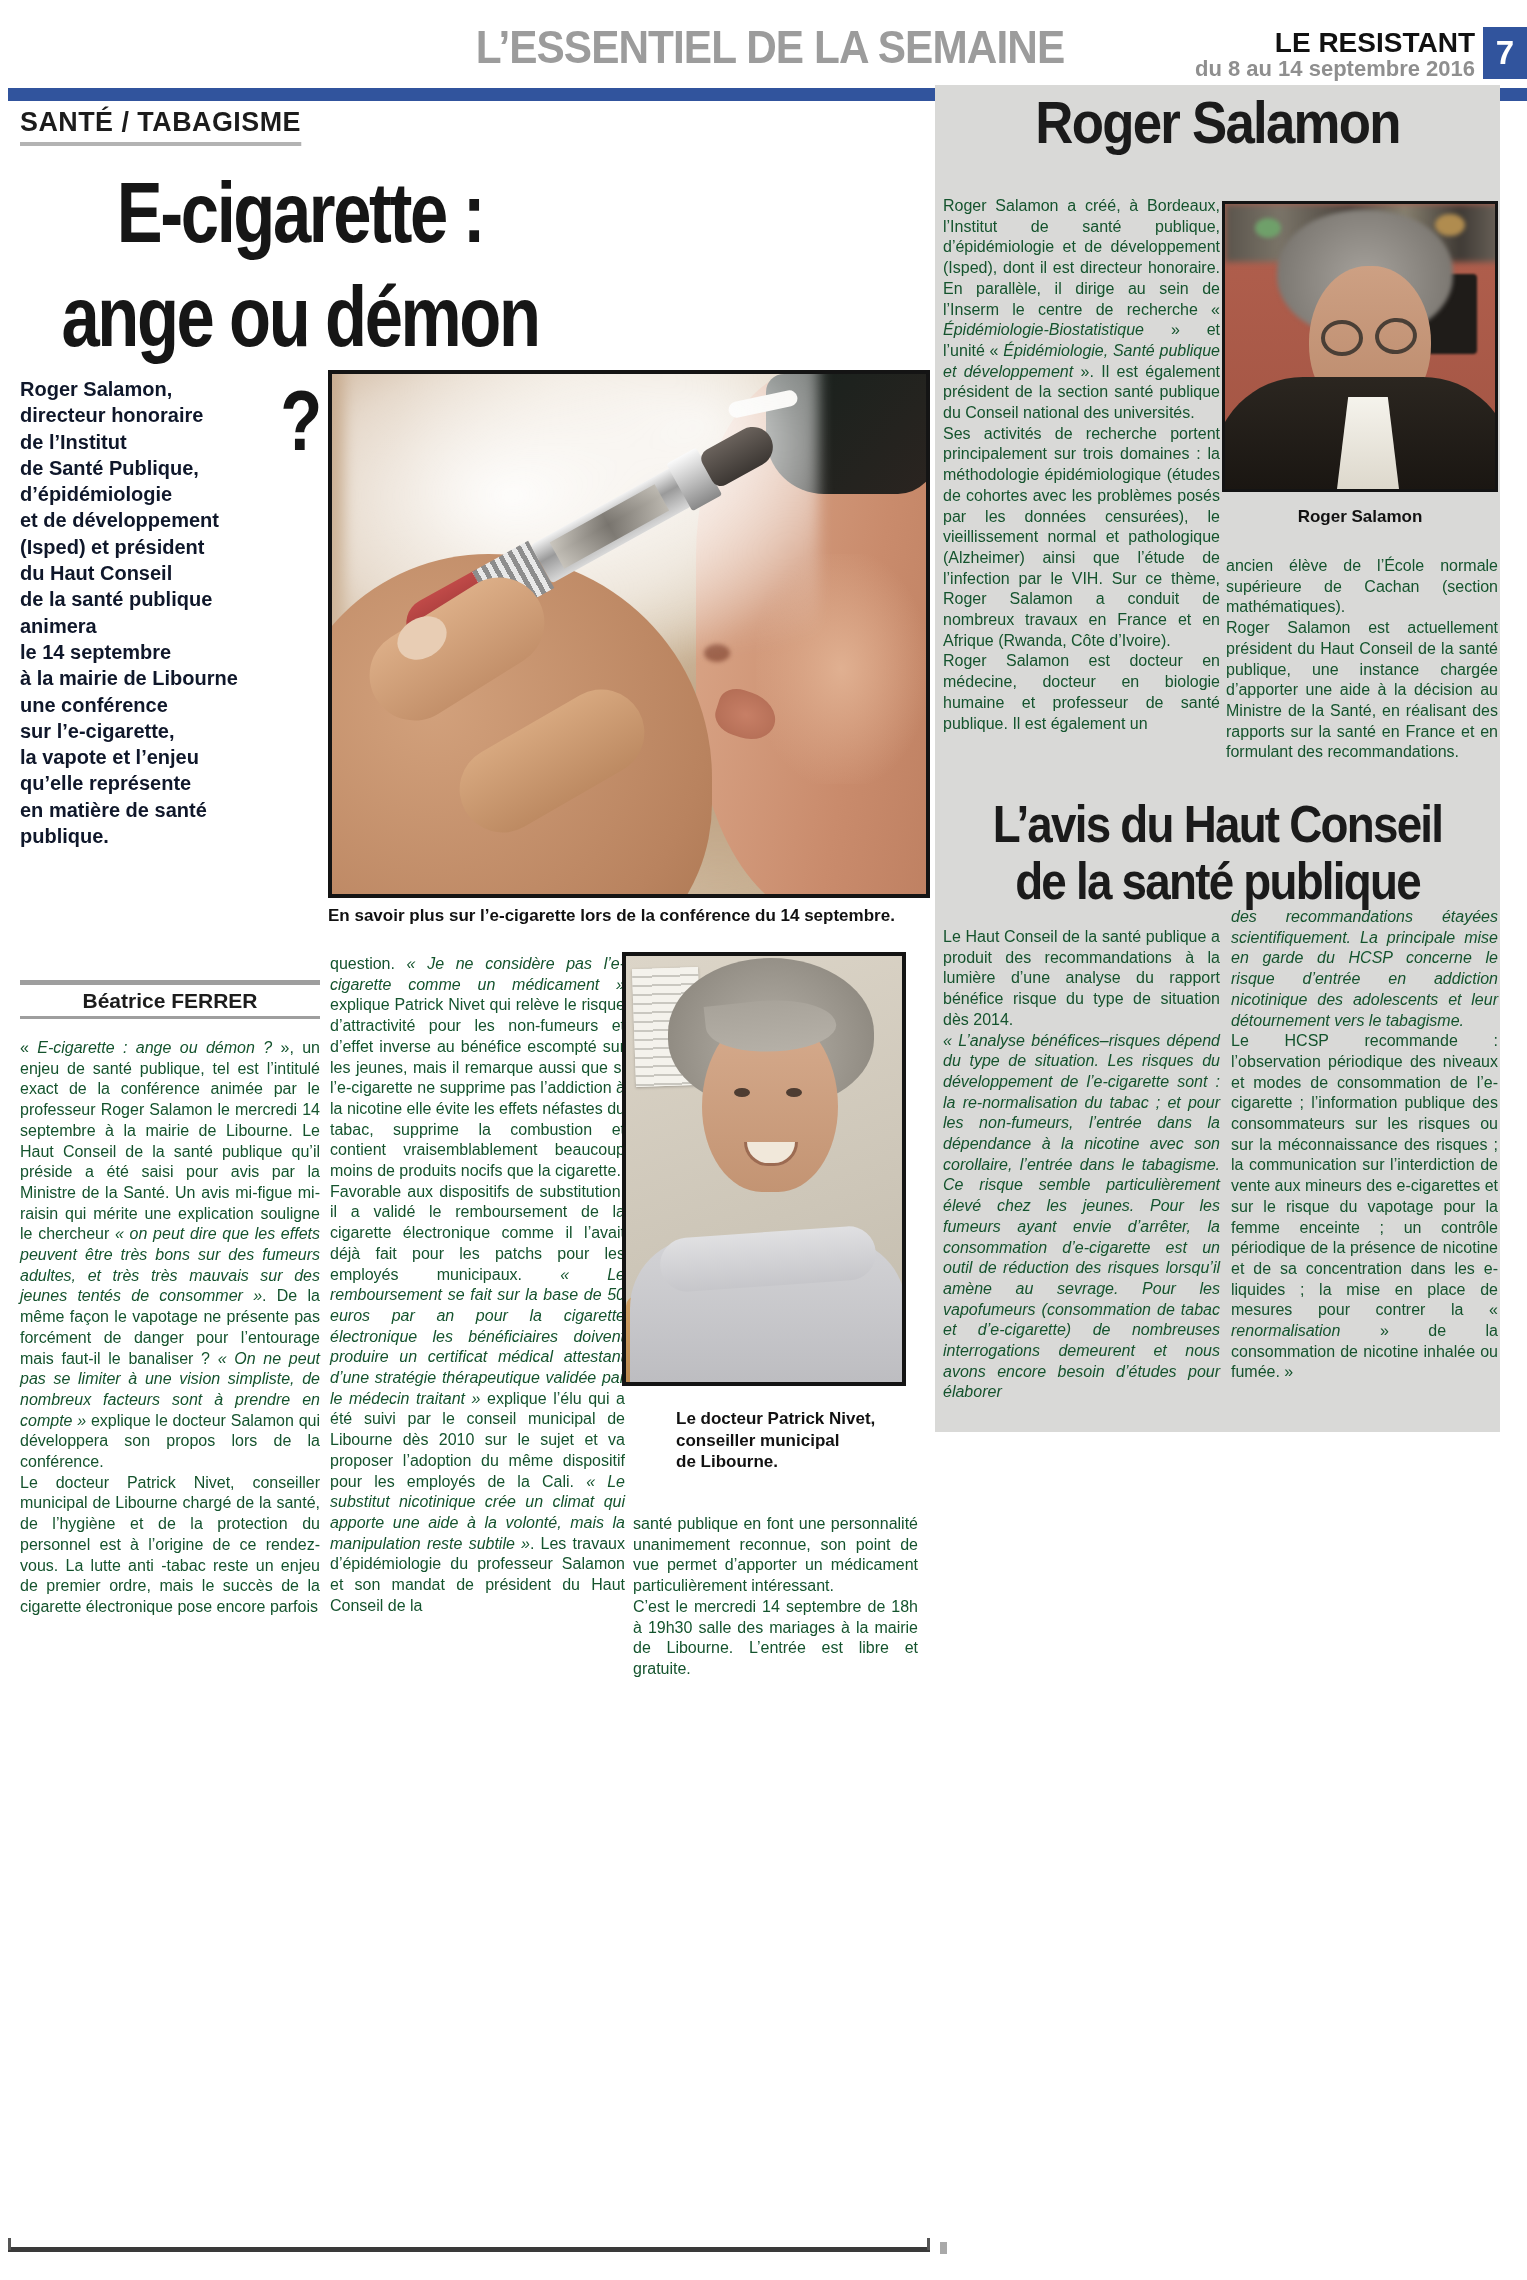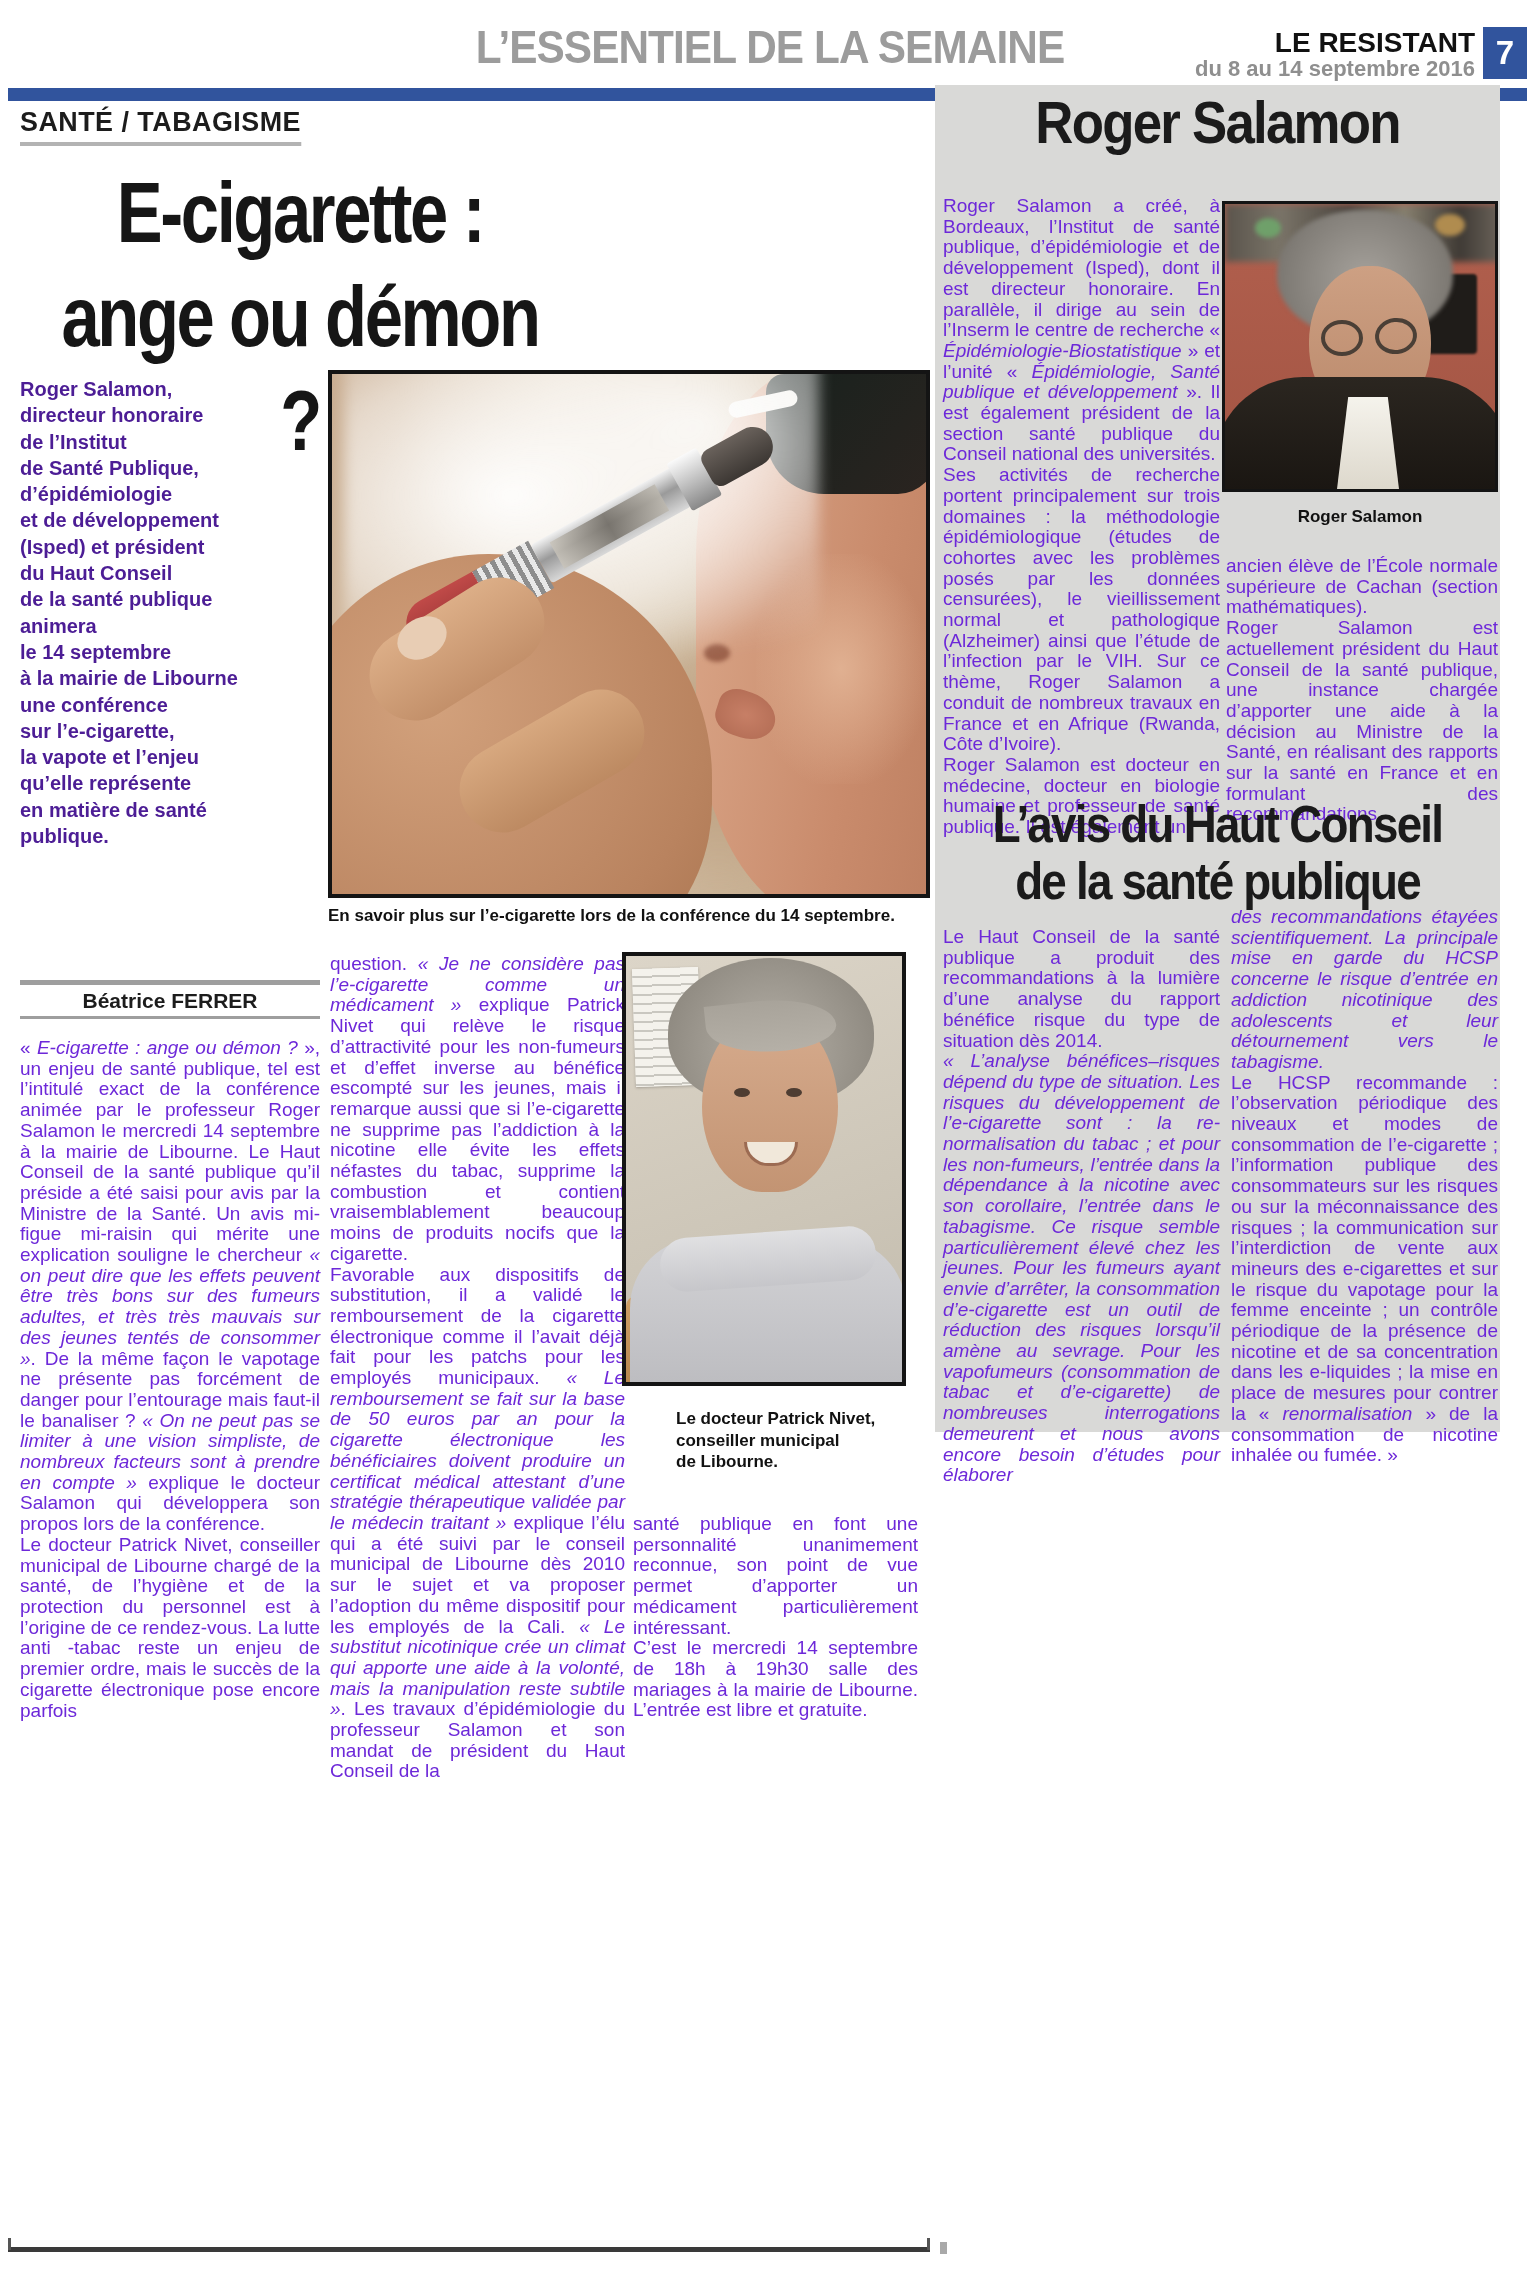--- a/index.html
+++ b/index.html
@@ -24,24 +24,24 @@
 
   
   .kicker{position:absolute;left:20px;top:106px;font-size:28px;font-weight:bold;letter-spacing:.5px;
     border-bottom:4px solid #b3b3b3;padding-bottom:4px;transform:scaleX(.96);transform-origin:0 0;white-space:nowrap;}
   .headline{position:absolute;left:0;top:160px;width:600px;text-align:center;
     font-size:86px;line-height:104px;font-weight:bold;color:#161616;letter-spacing:-3px;
     transform:scaleX(.8);transform-origin:50% 0;white-space:nowrap;}
 
   
   .chapeau{position:absolute;left:20px;top:376px;width:302px;font-size:20px;line-height:26.3px;
-    font-weight:bold;white-space:pre-line;color:#4c1d95;}
+    font-weight:bold;white-space:pre-line;color:#0f172a;}
   .byline{position:absolute;left:20px;top:980px;width:300px;text-align:center;font-size:21px;font-weight:bold;
     border-top:5px solid #9e9e9e;border-bottom:3px solid #9e9e9e;padding:4px 0 3px;}
-  .bodycol{font-size:19px;line-height:20.7px;text-align:justify;color:#6d28d9;hyphens:auto;}
+  .bodycol{font-size:16px;line-height:20.7px;text-align:justify;color:#14532d;hyphens:auto;}
   .col1{position:absolute;left:20px;top:1038px;width:300px;}
   .col2{position:absolute;left:330px;top:954px;width:295px;}
   .col3{position:absolute;left:633px;top:1514px;width:285px;}
   .it{font-style:italic;}
   .para{margin:0;}
 
   
   .cap{font-size:17px;font-weight:bold;color:#111;}
   .cap-main{position:absolute;left:328px;top:906px;width:602px;text-align:left;}
   .cap-nivet{position:absolute;left:676px;top:1408px;line-height:21.5px;white-space:pre-line;}

